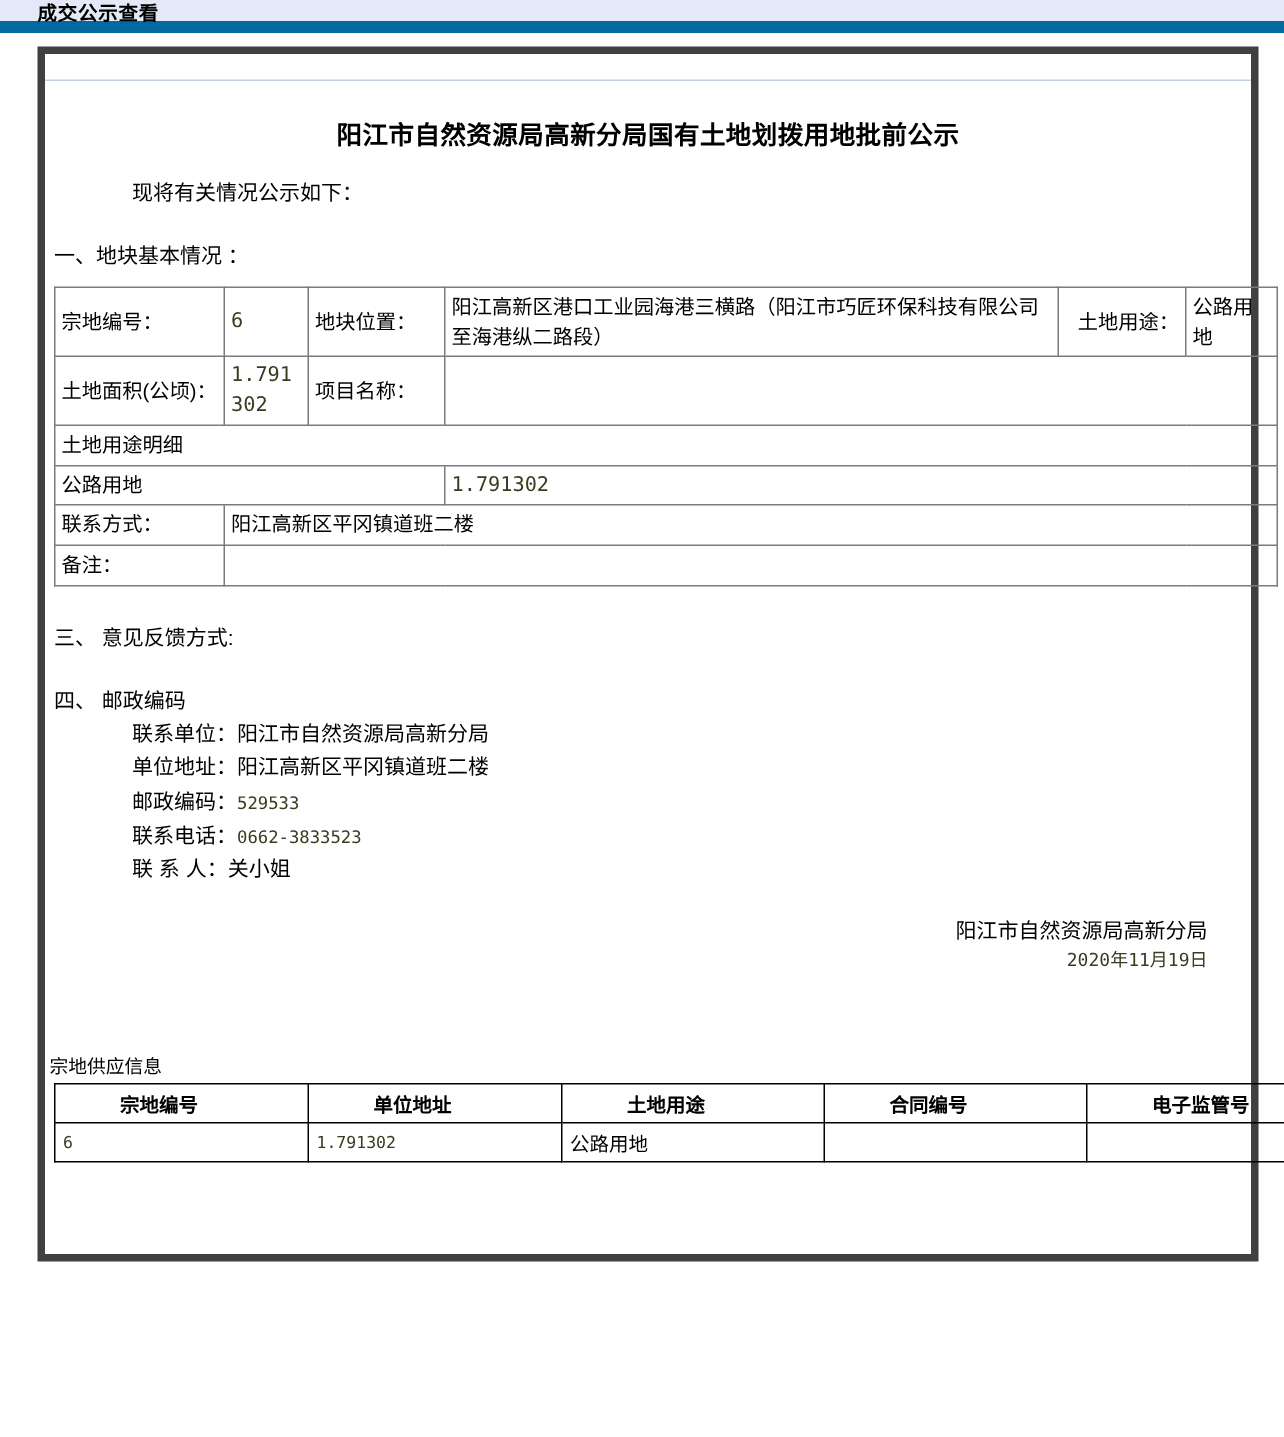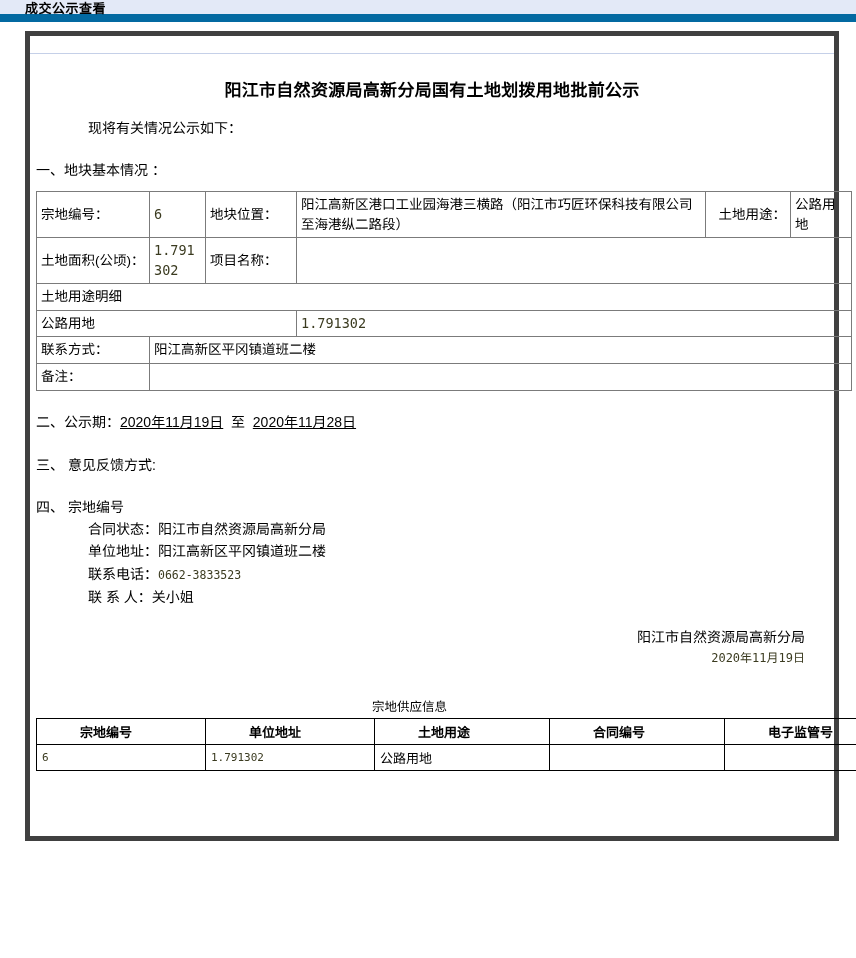--- a/index.html
+++ b/index.html
@@ -150,23 +150,22 @@
     padding-right: 26px;
   }
   .signature .date {
     font-family: "DejaVu Sans Mono", "Liberation Mono", monospace;
     font-size: 12px;
     color: #3b3b20;
   }
 
   
   .supply-caption {
-    text-align: center;
     font-size: 12.5px;
-    margin: 28px 0 3px 0;
+    margin: 50px 0 3px 0;
     padding-right: 45px;
   }
   table.supply {
     border-collapse: collapse;
     width: 761px;
     margin: 0 0 0 3px;
     table-layout: fixed;
   }
   table.supply th,
   table.supply td {
@@ -240,32 +239,28 @@
             <td>联系方式：</td>
             <td colspan="5">阳江高新区平冈镇道班二楼</td>
           </tr>
           <tr>
             <td>备注：</td>
             <td colspan="5"></td>
           </tr>
         </tbody>
       </table>
 
-      <div class="p-period">
-        <span>二、公示期：</span><span class="u">2020年11月19日</span>&nbsp;
-        <span>至</span>&nbsp;
-        <span class="u">2020年11月28日</span>
-      </div>
 
       <div class="p-feedback-head">三、 意见反馈方式:</div>
 
-      <div class="p-contact-head">四、 宗地编号</div>
+      <div class="p-contact-head">四、 邮政编码</div>
       <div class="contact-list">
-        <span class="row"><span>合同状态：</span><span>阳江市自然资源局高新分局</span></span>
+        <span class="row"><span>联系单位：</span><span>阳江市自然资源局高新分局</span></span>
         <span class="row"><span>单位地址：</span><span>阳江高新区平冈镇道班二楼</span></span>
+        <span class="row"><span>邮政编码：</span><span class="val-mono">529533</span></span>
         <span class="row"><span>联系电话：</span><span class="val-mono">0662-3833523</span></span>
         <span class="row"><span>联 系 人：</span><span>关小姐</span></span>
       </div>
 
       <div class="signature">
         <div>阳江市自然资源局高新分局</div>
         <div class="date">2020年11月19日</div>
       </div>
 
       <div class="supply-caption">宗地供应信息</div>

